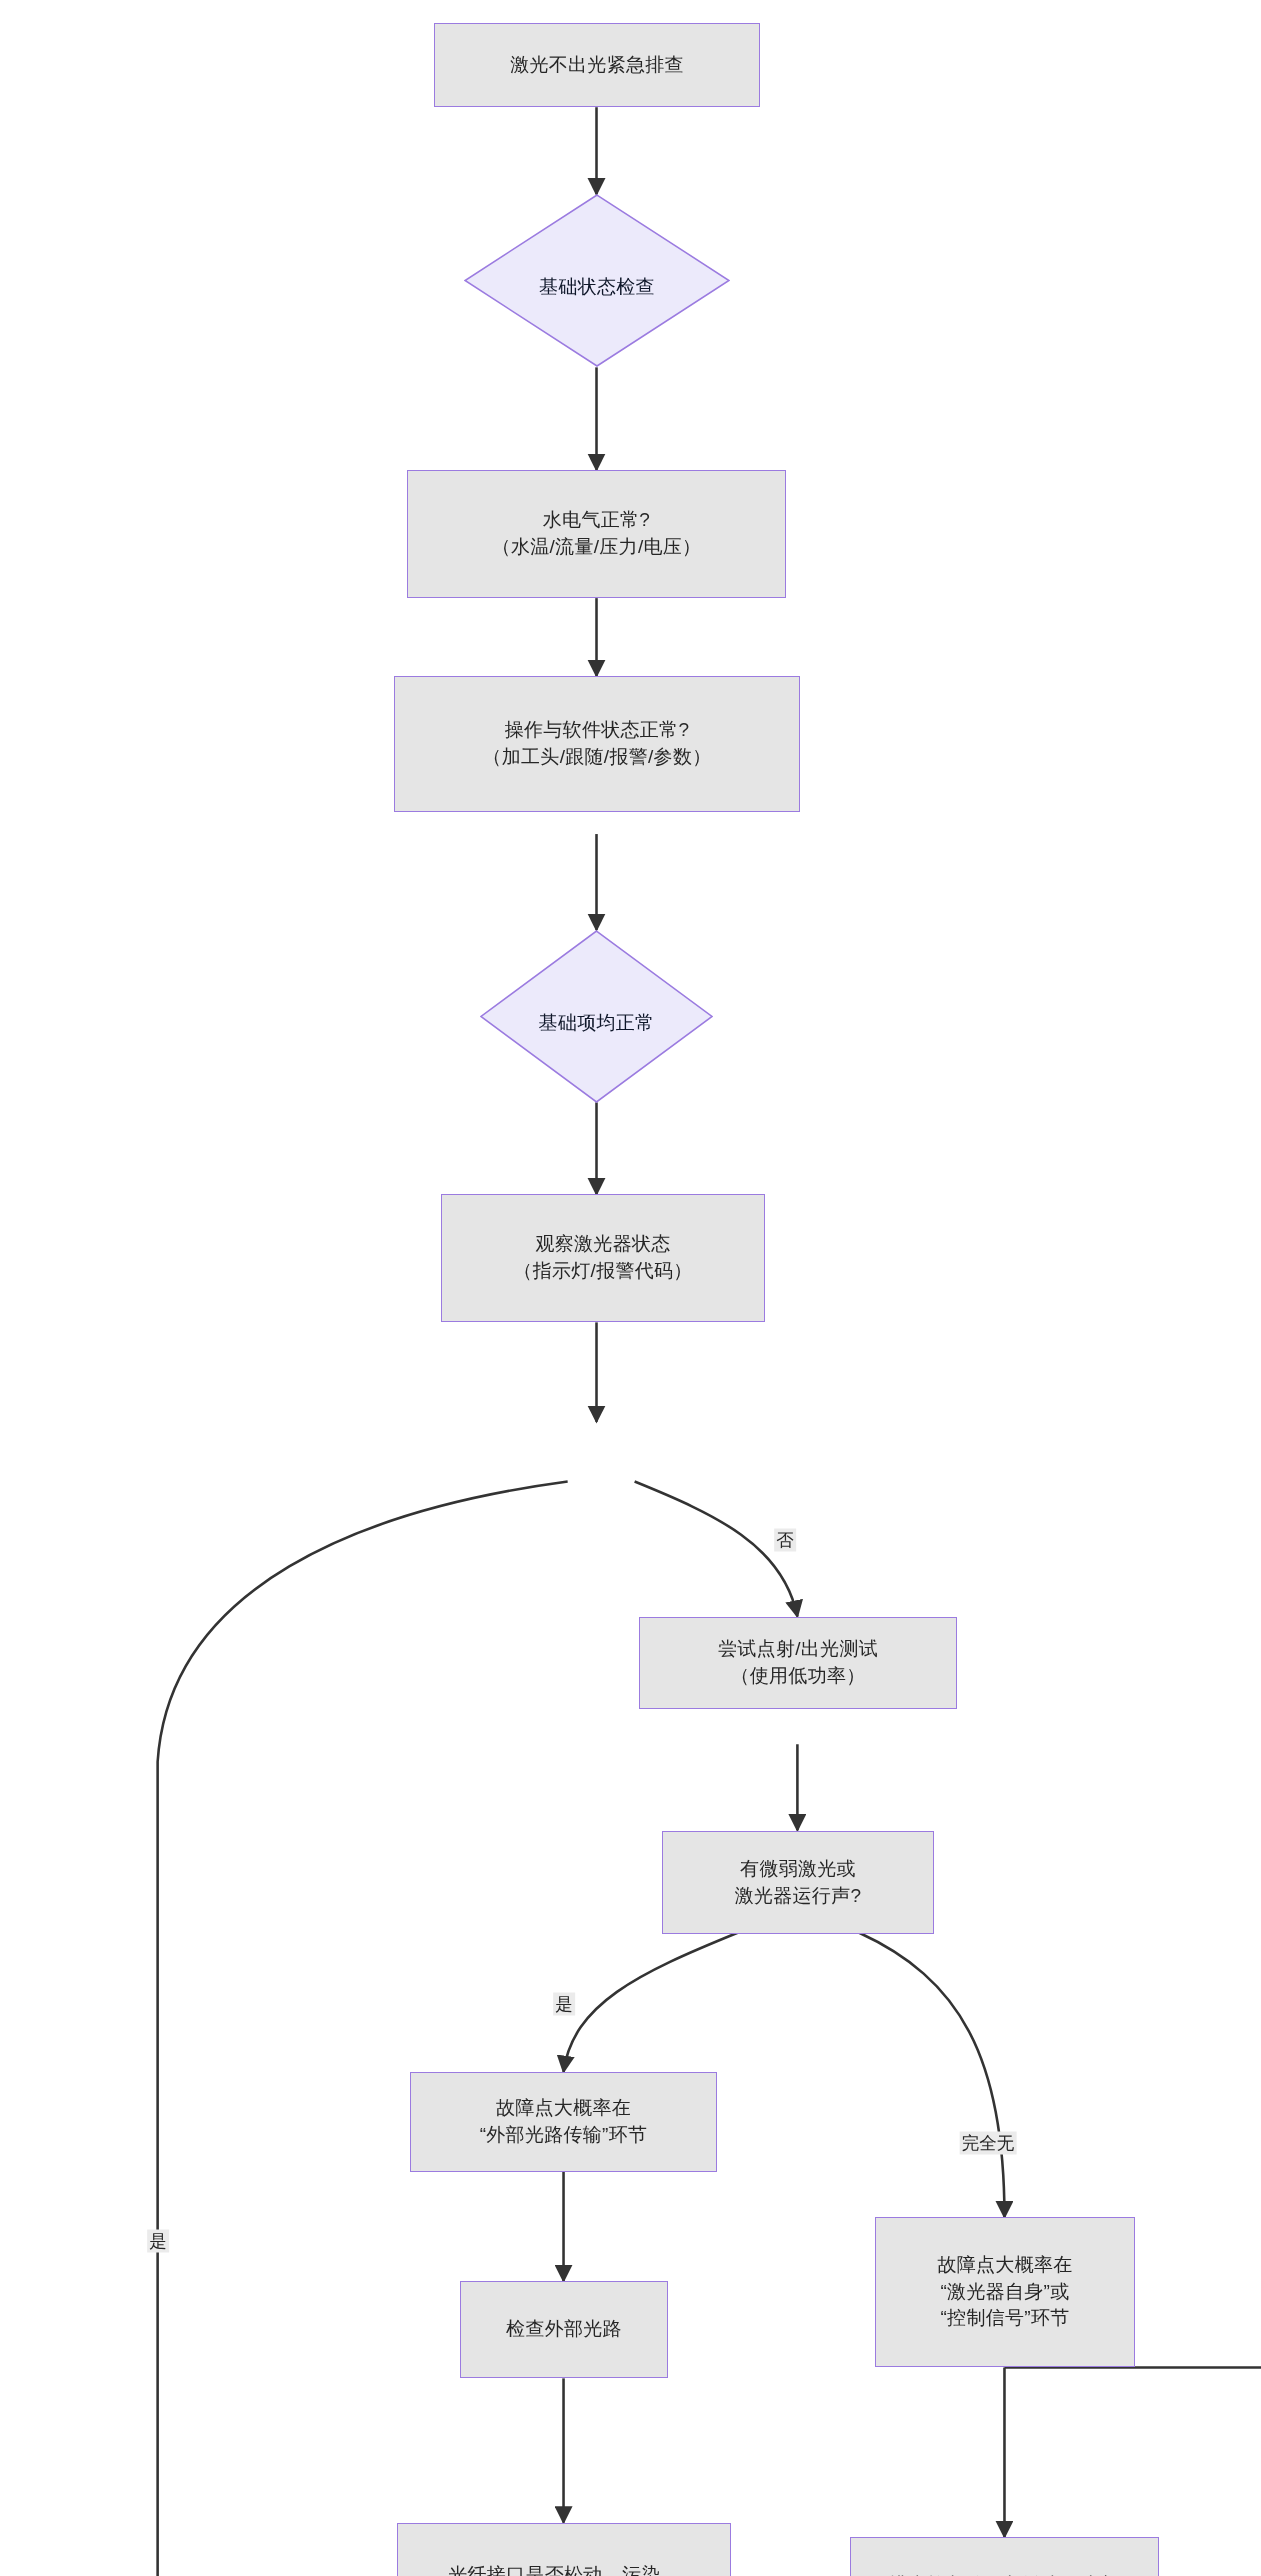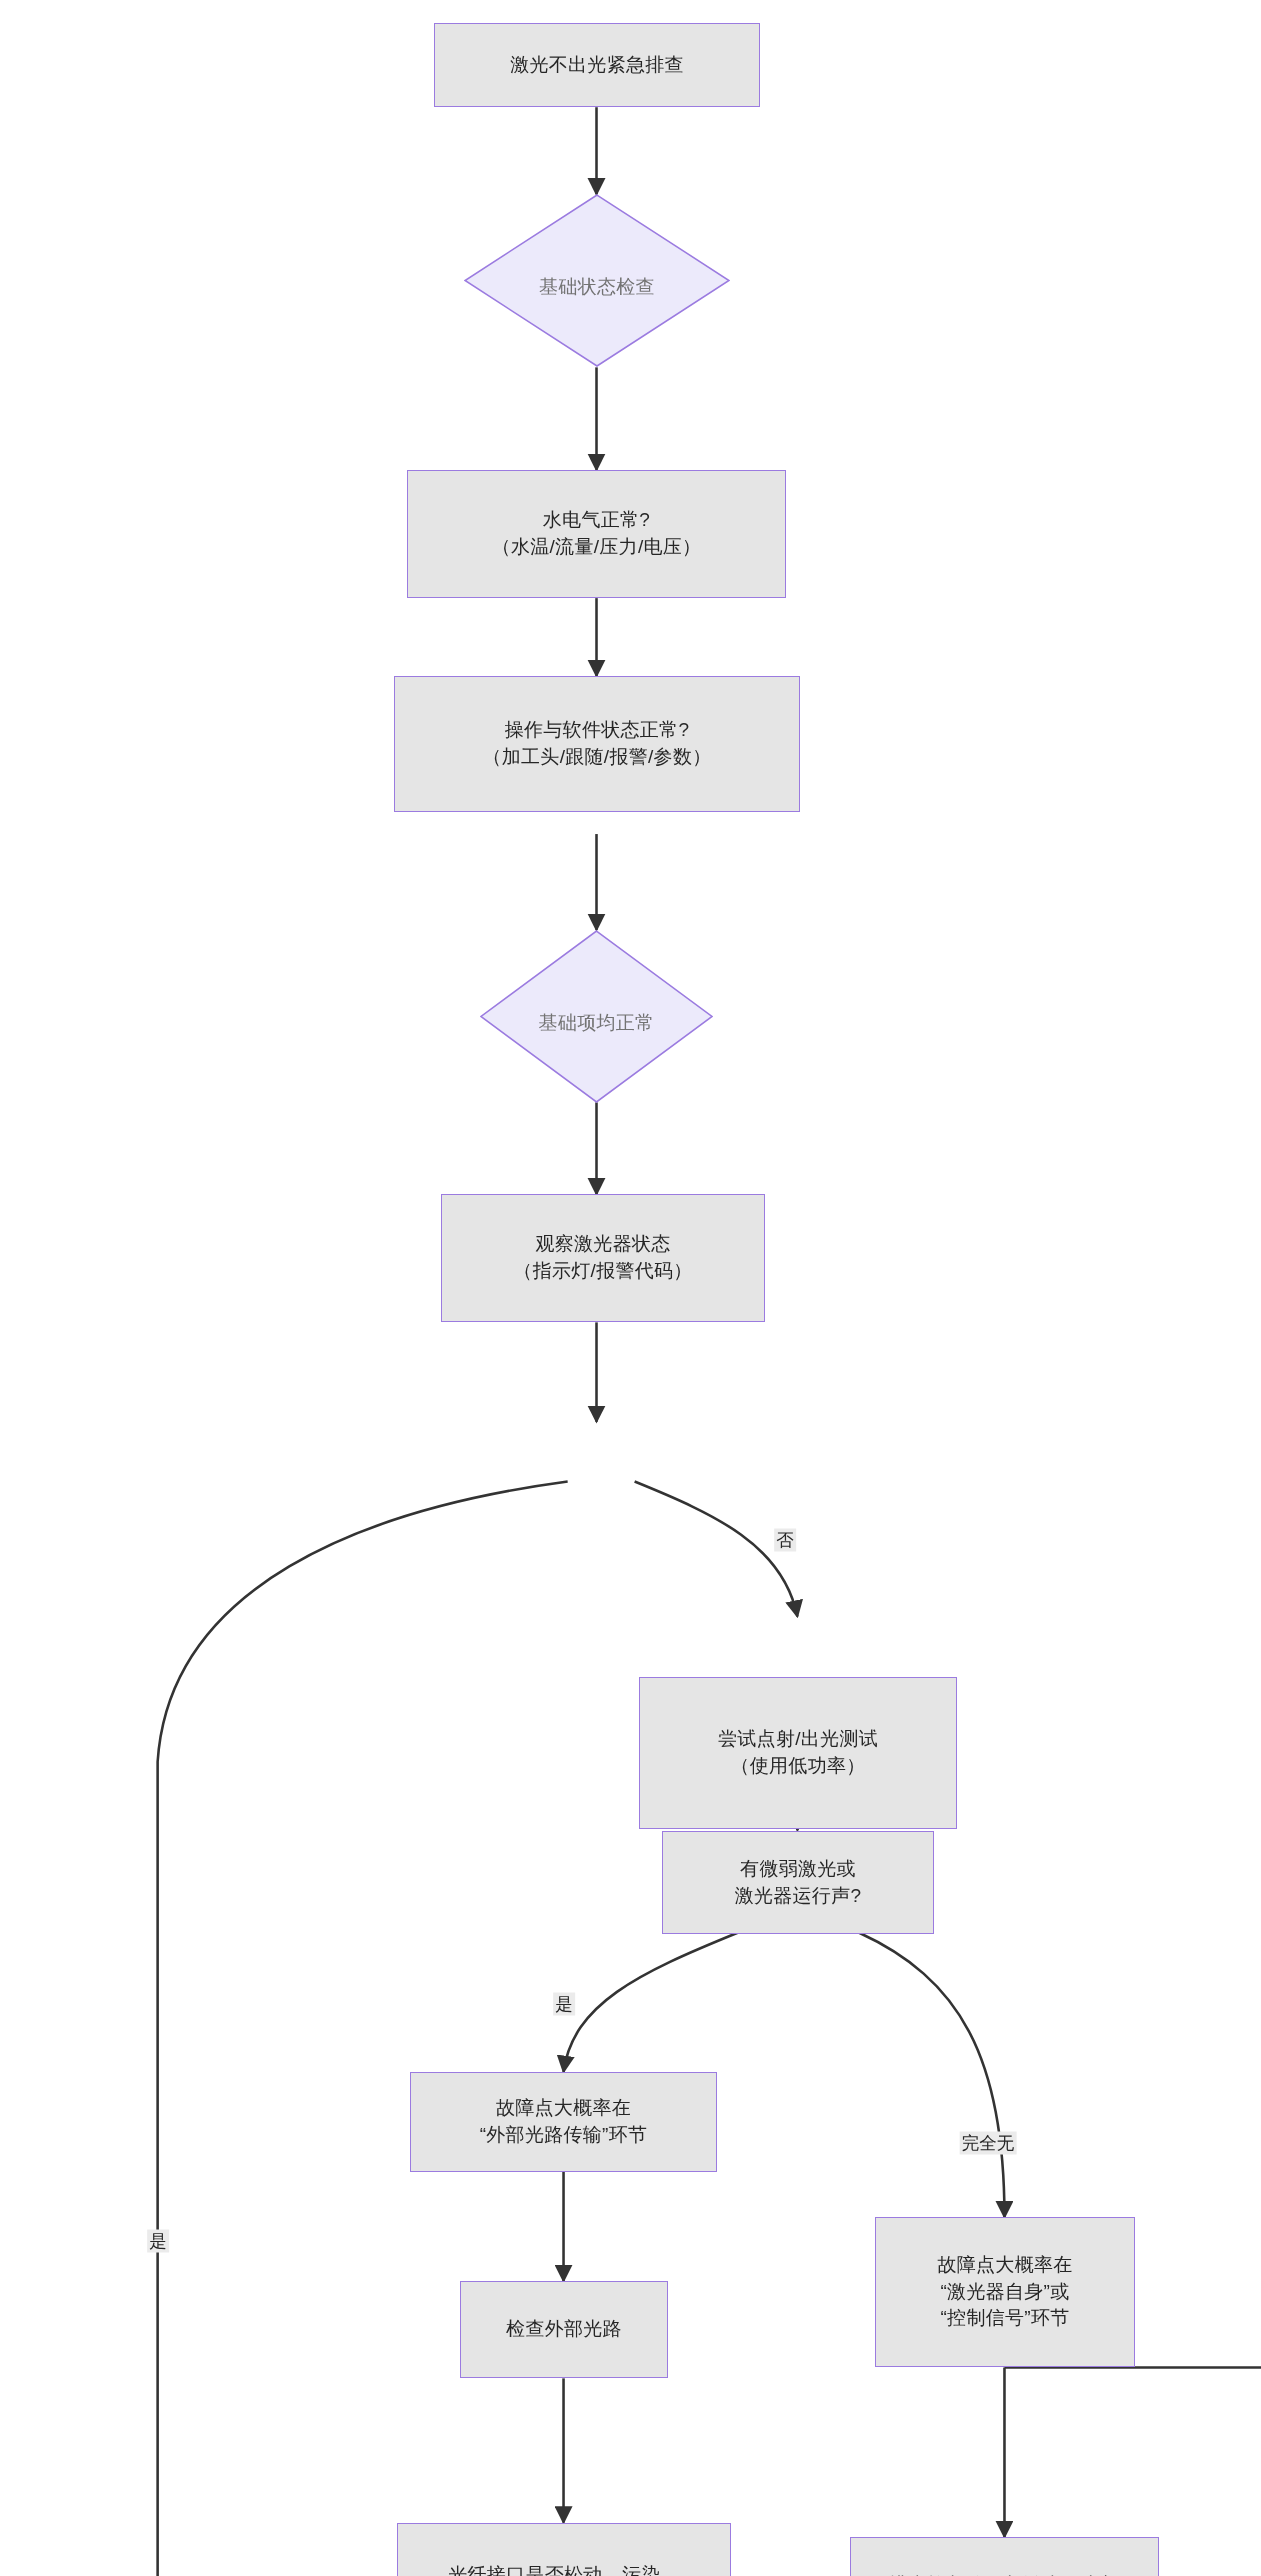--- a/index.html
+++ b/index.html
@@ -42,21 +42,21 @@
     border: none;
   }
   .diamond-shape {
     position: absolute;
     left: 0; top: 0;
     width: 100%; height: 100%;
   }
   .diamond-label {
     position: relative;
     z-index: 2;
-    color: #737373;
+    color: #0f172a;
     font-size: 19px;
     line-height: 1.42;
     white-space: pre-line;
     margin-top: 13px;
   }
   .edge-label {
     position: absolute;
     background: #EBEBEB;
     color: #262626;
     font-size: 17.5px;
@@ -142,21 +142,21 @@
     <svg class="diamond-shape" viewBox="0 0 452 335" preserveAspectRatio="none">
       <polygon points="226,2 450,167.5 226,333 2,167.5" fill="#ECEAFB" stroke="#9B7BE0" stroke-width="3"></polygon>
     </svg>
     <span class="diamond-label">基础项均正常</span>
   </div>
 
   <div class="node" style="left:441px; top:1194px; width:324px; height:128px;">观察激光器状态
 （指示灯/报警代码）</div>
 
 
-  <div class="node" style="left:639px; top:1677px; width:318px; height:152px;">尝试点射/出光测试
+  <div class="node" style="left:639px; top:1617px; width:318px; height:92px;">尝试点射/出光测试
 （使用低功率）</div>
 
   <div class="node" style="left:662px; top:1831px; width:272px; height:103px;">有微弱激光或
 激光器运行声?</div>
 
   <div class="node" style="left:410px; top:2072px; width:307px; height:100px;">故障点大概率在
 “外部光路传输”环节</div>
 
   <div class="node" style="left:875px; top:2217px; width:260px; height:150px;">故障点大概率在
 “激光器自身”或

